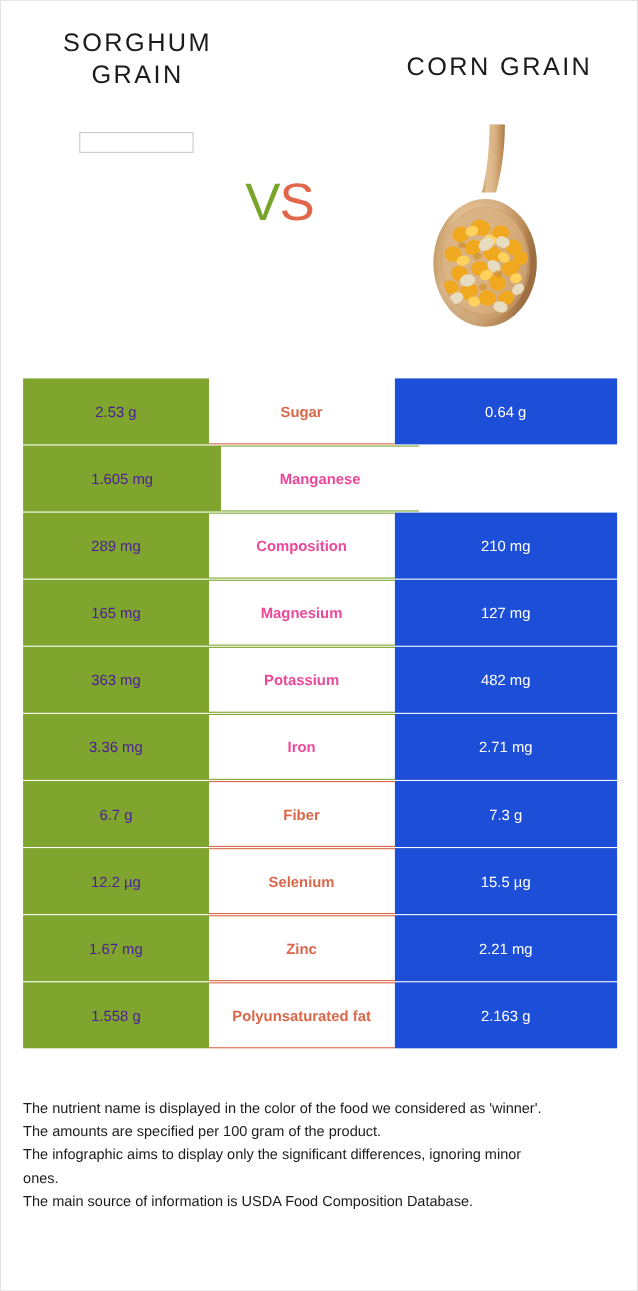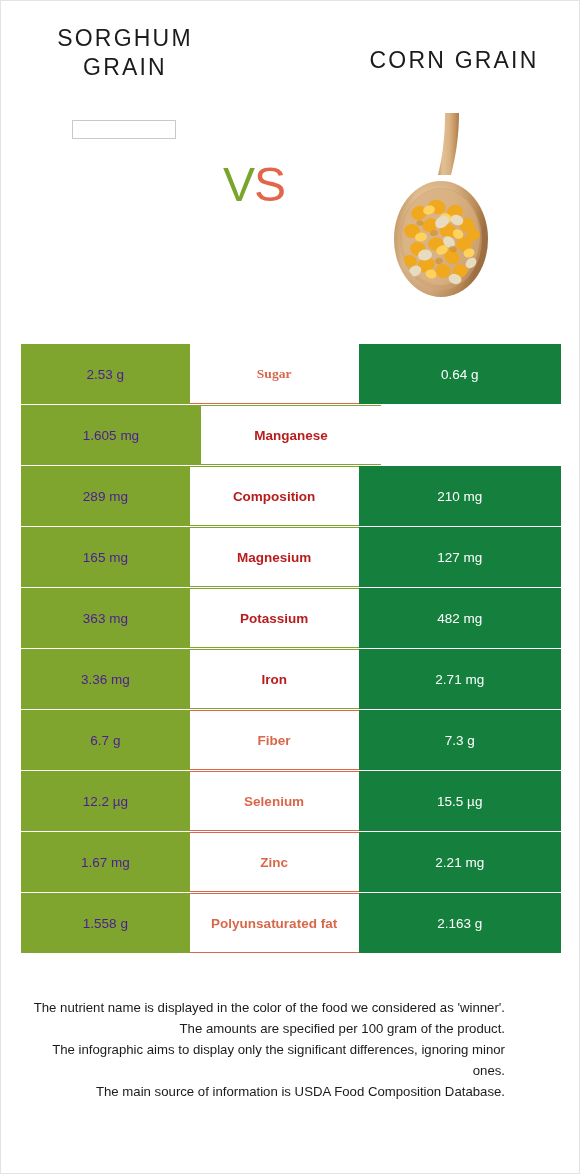--- a/index.html
+++ b/index.html
@@ -99,51 +99,51 @@
     font-size: 13.5px;
     font-weight: 400;
   }
   .cell-left {
     width: 180px;
     background: #7FA52E;
     color: #4c1d95;
   }
   .cell-right {
     width: 216px;
-    background: #15803d;
+    background: #1d4ed8;
     color: #ffffff;
   }
   .cell-mid {
     width: 180px;
     background: #ffffff;
     font-weight: 700;
     font-size: 13.5px;
     border-top: 1px solid transparent;
     border-bottom: 1px solid transparent;
   }
   .row.win-left .cell-mid {
-    color: #b91c1c;
+    color: #ec4899;
     border-top-color: #7FA52E;
     border-bottom-color: #7FA52E;
   }
   .row.win-right .cell-mid {
     color: #D9684B;
     border-top-color: #D9684B;
     border-bottom-color: #D9684B;
   }
-  .row:first-child .cell-mid { border-top-color: transparent; font-family: Liberation Serif, serif; }
+  .row:first-child .cell-mid { border-top-color: transparent; }
   .row:last-child { margin-bottom: 0; }
 
   
   #footer {
     position: absolute;
     left: 0;
     top: 996px;
     width: 524px;
-    text-align: right;
+    text-align: left;
     font-size: 13.2px;
     line-height: 21px;
     color: #1b1b1b;
     font-family: "Liberation Sans", sans-serif;
   }
   #footer div { padding: 0 20px; }
 </style>
 </head>
 <body>
 

